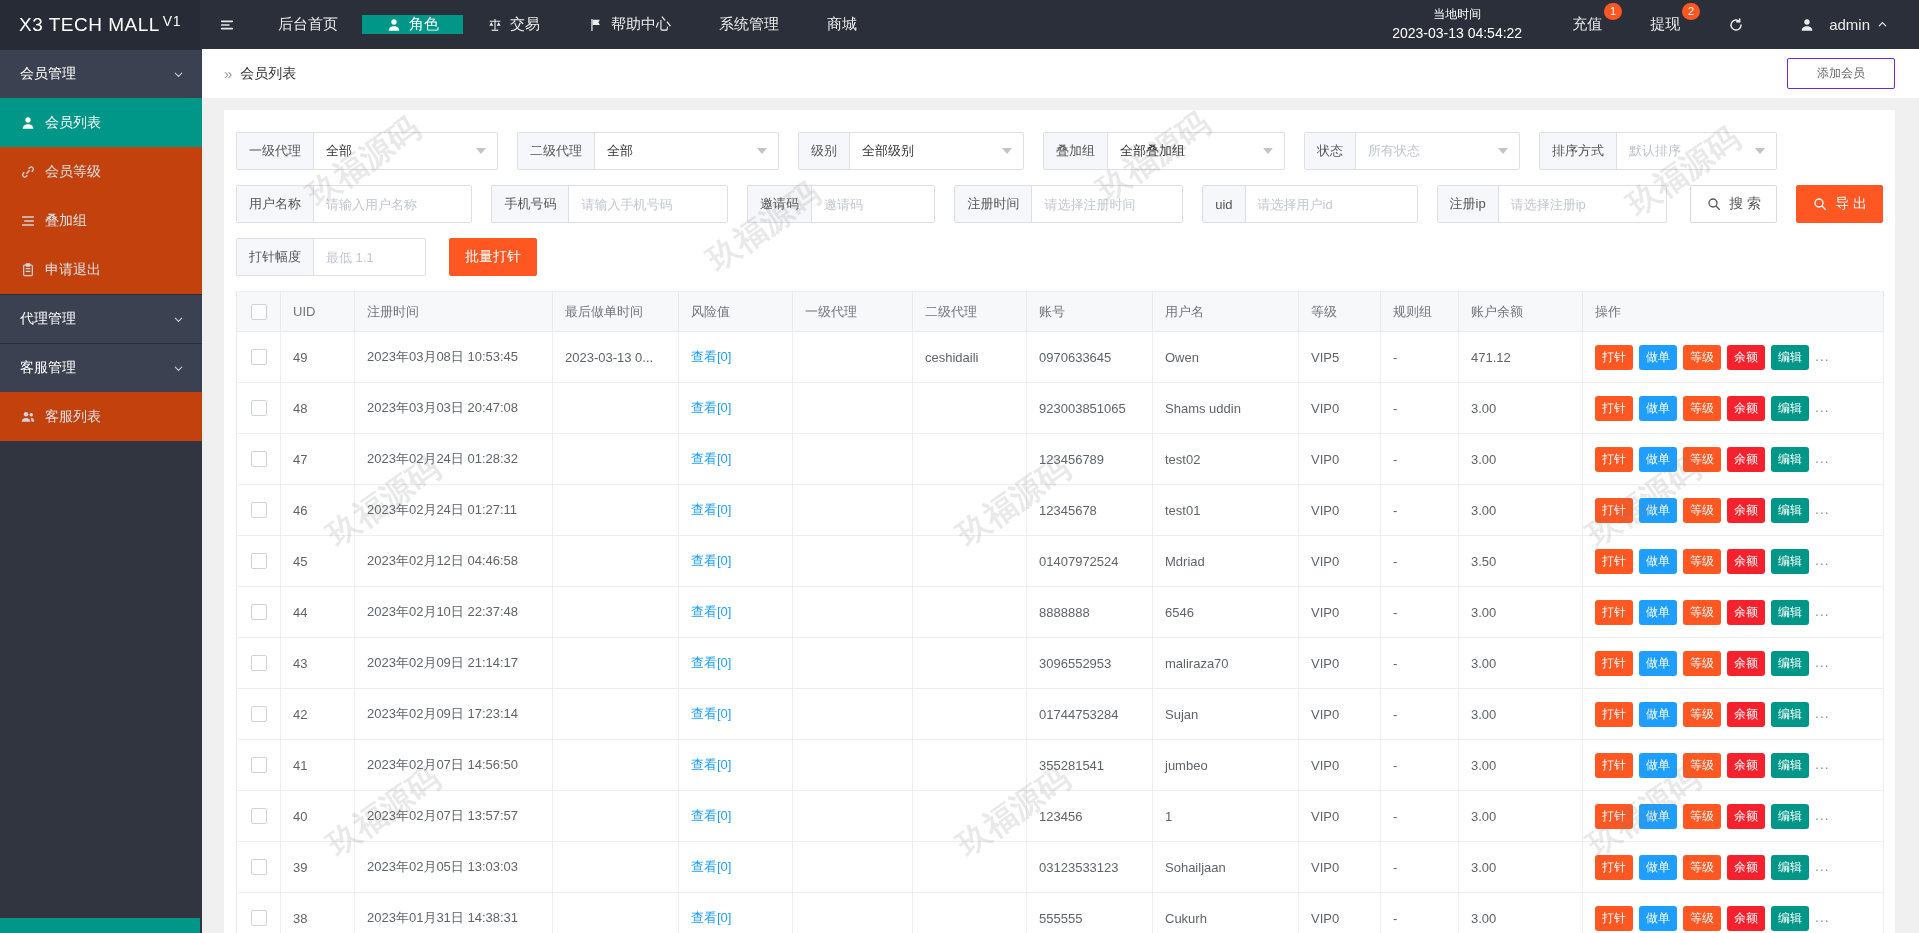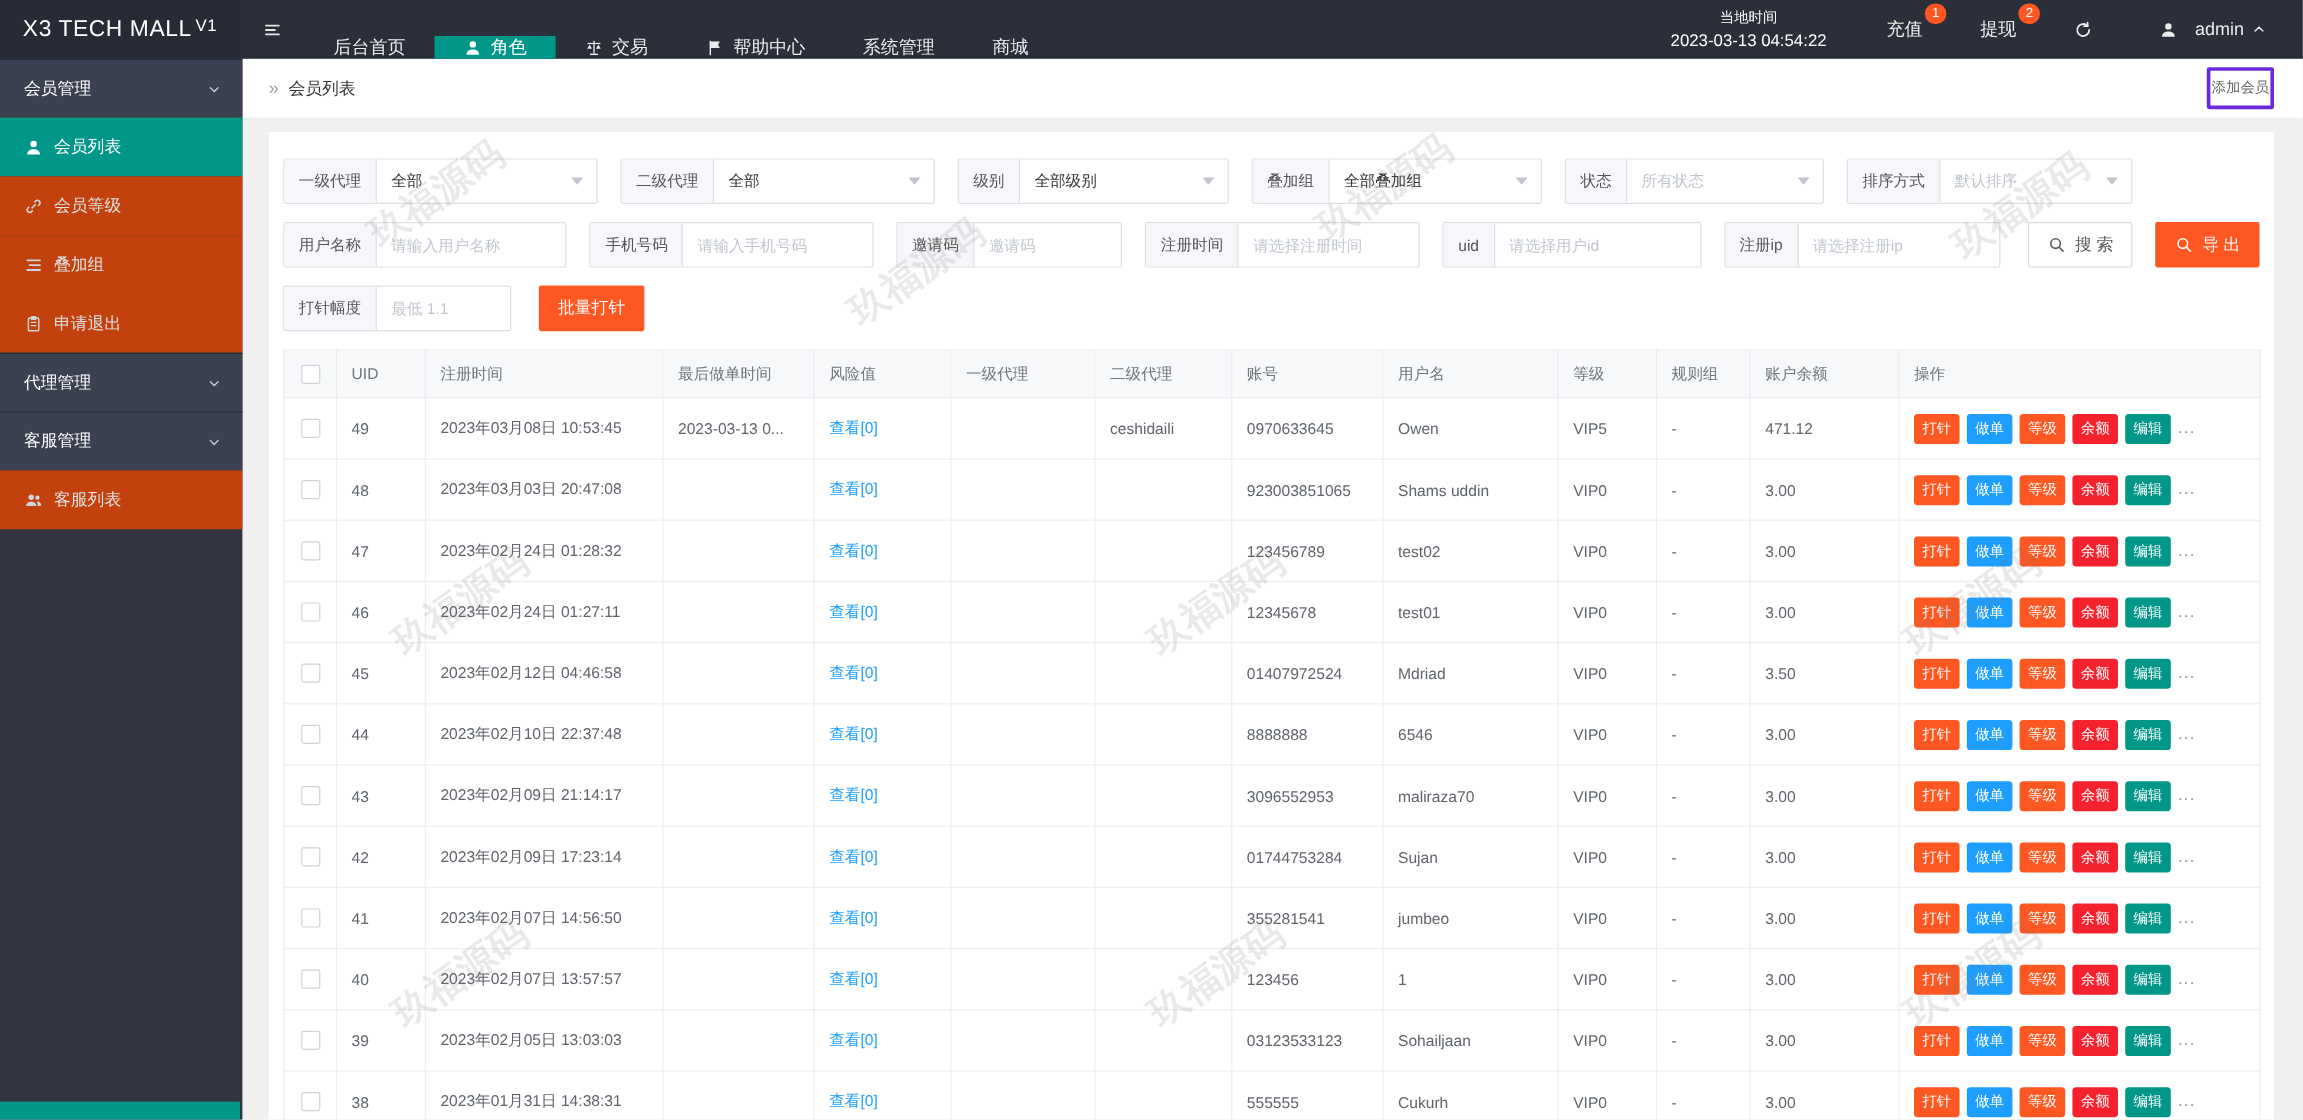--- a/index.html
+++ b/index.html
@@ -6,21 +6,21 @@
   html,body { width:1919px; height:933px; overflow:hidden;
     font-family:"Liberation Sans","DejaVu Sans",sans-serif; background:#f0f2f5; color:#333; }
 
   
   .navbar { position:absolute; left:0; top:0; width:1919px; height:49px;
     background:#2b2f3a; display:flex; align-items:stretch; z-index:30; }
   .logo { width:200px; background:#272b35; color:#fff; display:flex; align-items:center;
     justify-content:center; font-size:19px; letter-spacing:.5px; white-space:nowrap; }
   .logo sup { font-size:14px; margin-left:3px; transform:translateY(-4px); }
   .nav-burger { width:54px; display:flex; align-items:center; justify-content:center; color:#e6e6e6; cursor:pointer; }
-  .nav-menu { display:flex; align-items:flex-end; }
+  .nav-menu { display:flex; align-items:center; }
   .nav-item { display:flex; align-items:center; padding:0 24px; color:#ececec; font-size:15px;
     cursor:pointer; position:relative; white-space:nowrap; }
   .nav-item .ic { margin-right:7px; display:flex; }
   .nav-item.active { background:#009688; color:#fff; }
   .nav-right { margin-left:auto; display:flex; align-items:stretch; }
   .nav-time { display:flex; flex-direction:column; justify-content:center; align-items:center;
     color:#fff; padding:0 26px; line-height:1.5; }
   .nav-time .t1 { font-size:12px; }
   .nav-time .t2 { font-size:14px; }
   .nav-badge { position:absolute; top:3px; right:4px; min-width:18px; height:17px; line-height:17px;
@@ -40,22 +40,22 @@
   .sb-item.active { background:#009688; color:#fff; }
   .sb-item.active .ic { color:#fff; }
   .sb-bottom { position:absolute; bottom:0; left:0; width:200px; height:15px; background:#009688; }
 
   
   .content { position:absolute; left:200px; top:49px; width:1719px; height:884px; background:#f0f0f0; overflow:hidden; }
   .crumb-bar { height:49px; background:#fff; display:flex; align-items:center;
     justify-content:space-between; padding:0 24px; }
   .crumb { display:flex; align-items:center; gap:8px; font-size:14px; color:#333; }
   .crumb .mark { color:#9a9a9a; font-size:15px; }
-  .btn-plain { background:#fff; border:3px solid #6d28d9; color:#666; font-size:12px;
-    padding:6px 1px; border-radius:2px; cursor:pointer; }
+  .btn-plain { background:#fff; border:1px solid #6d28d9; color:#666; font-size:12px;
+    padding:6px 29px; border-radius:2px; cursor:pointer; }
 
   .panel { margin:12px 24px 0 24px; background:#fff; padding:22px 12px 0 12px; height:823px;
     position:relative; overflow:hidden; }
 
   
   .filter-row { display:flex; align-items:center; margin-bottom:15px; }
   .fbox { display:flex; align-items:center; height:38px; border:1px solid #dcdfe6; border-radius:2px;
     margin-right:19px; background:#fff; overflow:hidden; }
   .flabel { background:#f5f7fa; border-right:1px solid #dcdfe6; height:100%; display:flex;
     align-items:center; padding:0 12px; font-size:13px; color:#555; white-space:nowrap; }

